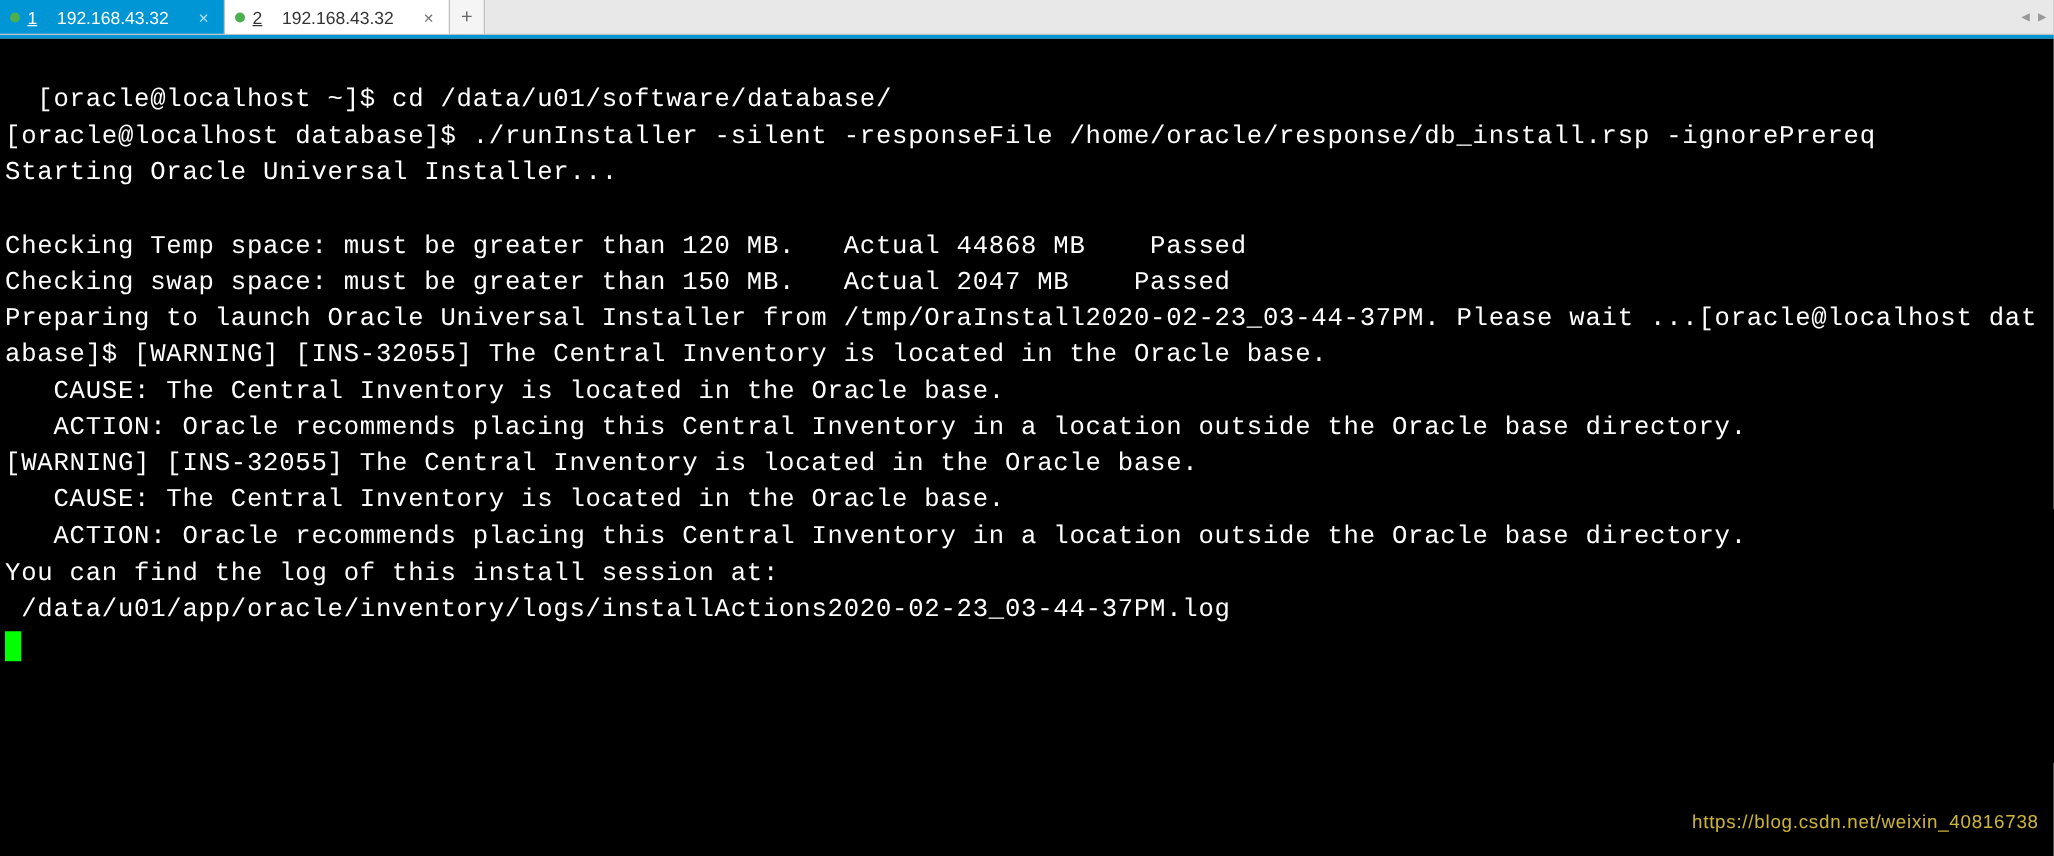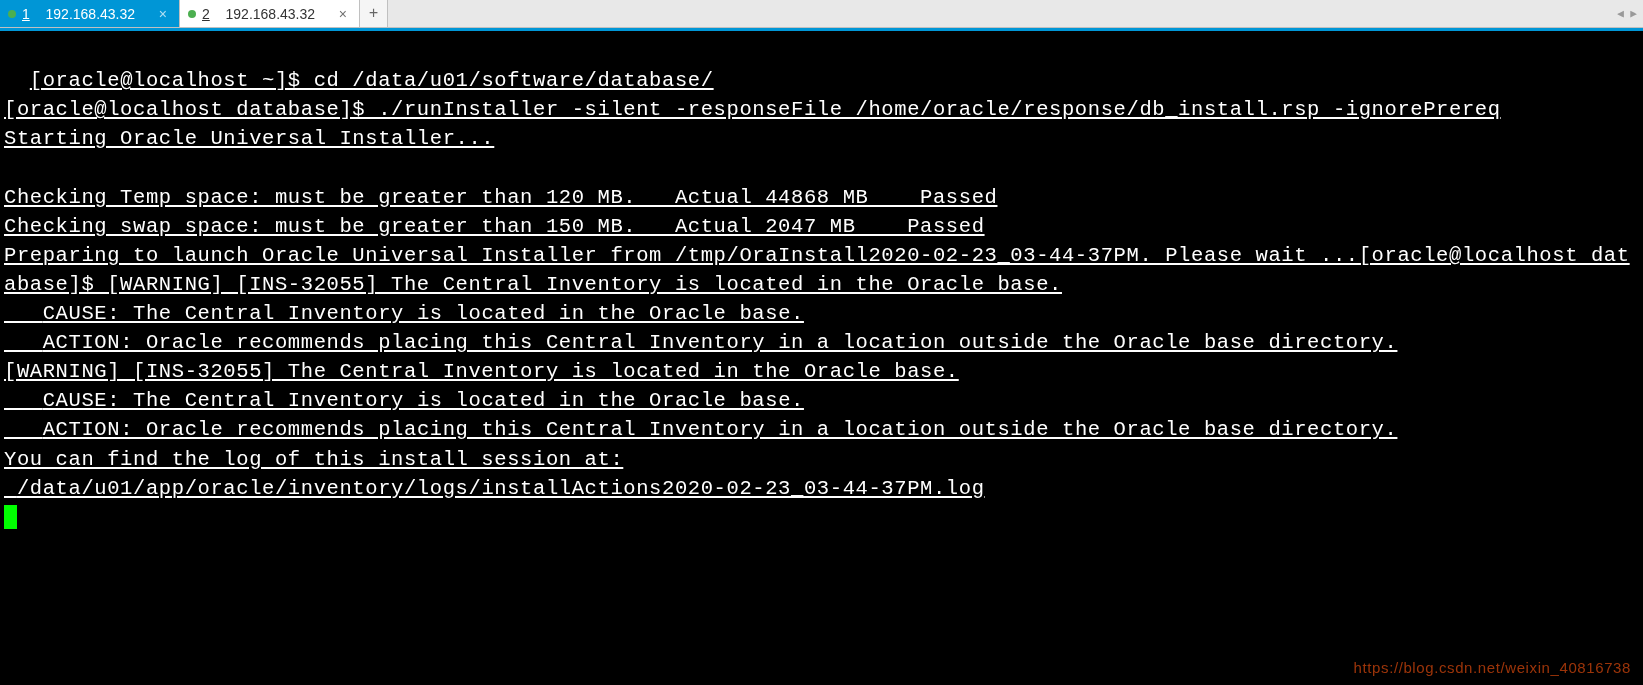--- a/index.html
+++ b/index.html
@@ -90,34 +90,33 @@
       line-height: 1.42;
       padding: 6px 4px;
       height: calc(100% - 28px);
       white-space: pre-wrap;
       word-break: break-all;
       letter-spacing: 0.6px;
       position: relative;
     }
     .terminal-content {
       white-space: pre-wrap;
-      text-decoration: underline;
     }
     .cursor-block {
       display: inline-block;
       width: 13px;
       height: 24px;
       background: #00ff00;
       vertical-align: text-bottom;
     }
     .watermark {
       position: absolute;
-      bottom: 10px;
+      bottom: 20px;
       right: 12px;
-      color: #c2410c;
+      color: #fde047;
       font-family: Arial, sans-serif;
       font-size: 15px;
       opacity: 0.8;
       padding-left: 36px;
     }
     .accent-strip {
       height: 3px;
       background: #0096d6;
       width: 100%;
     }

